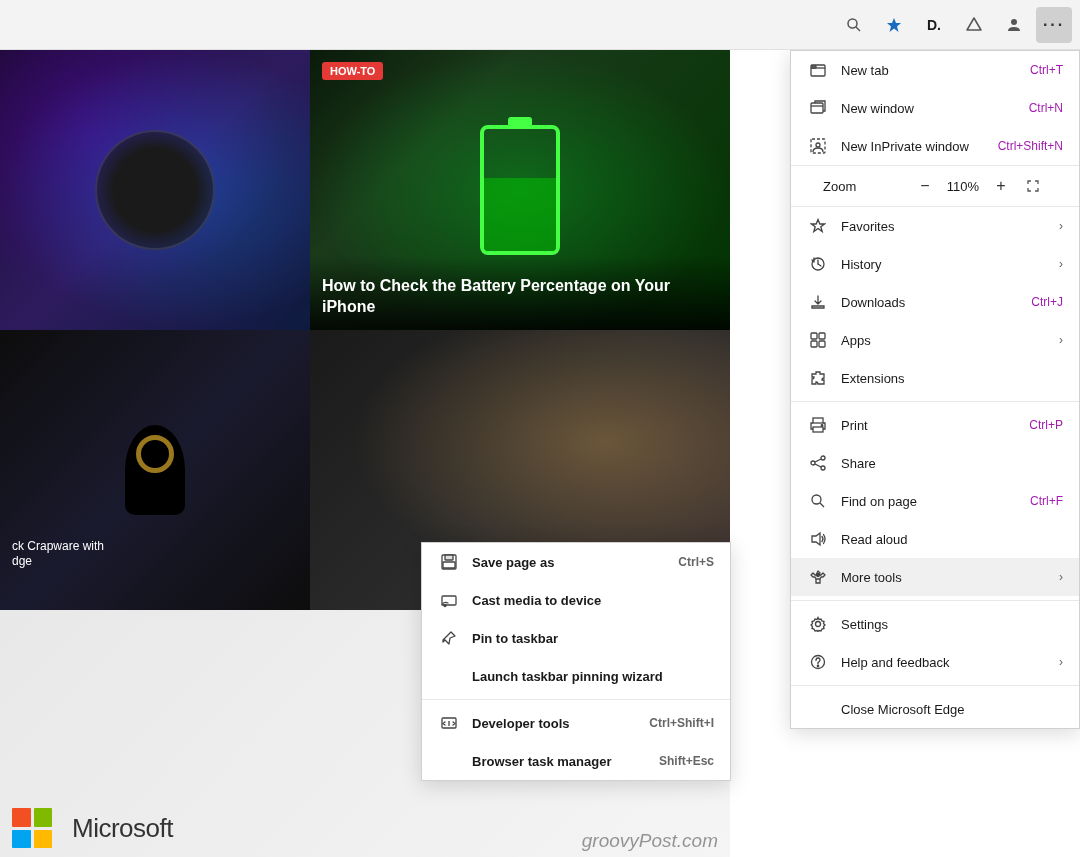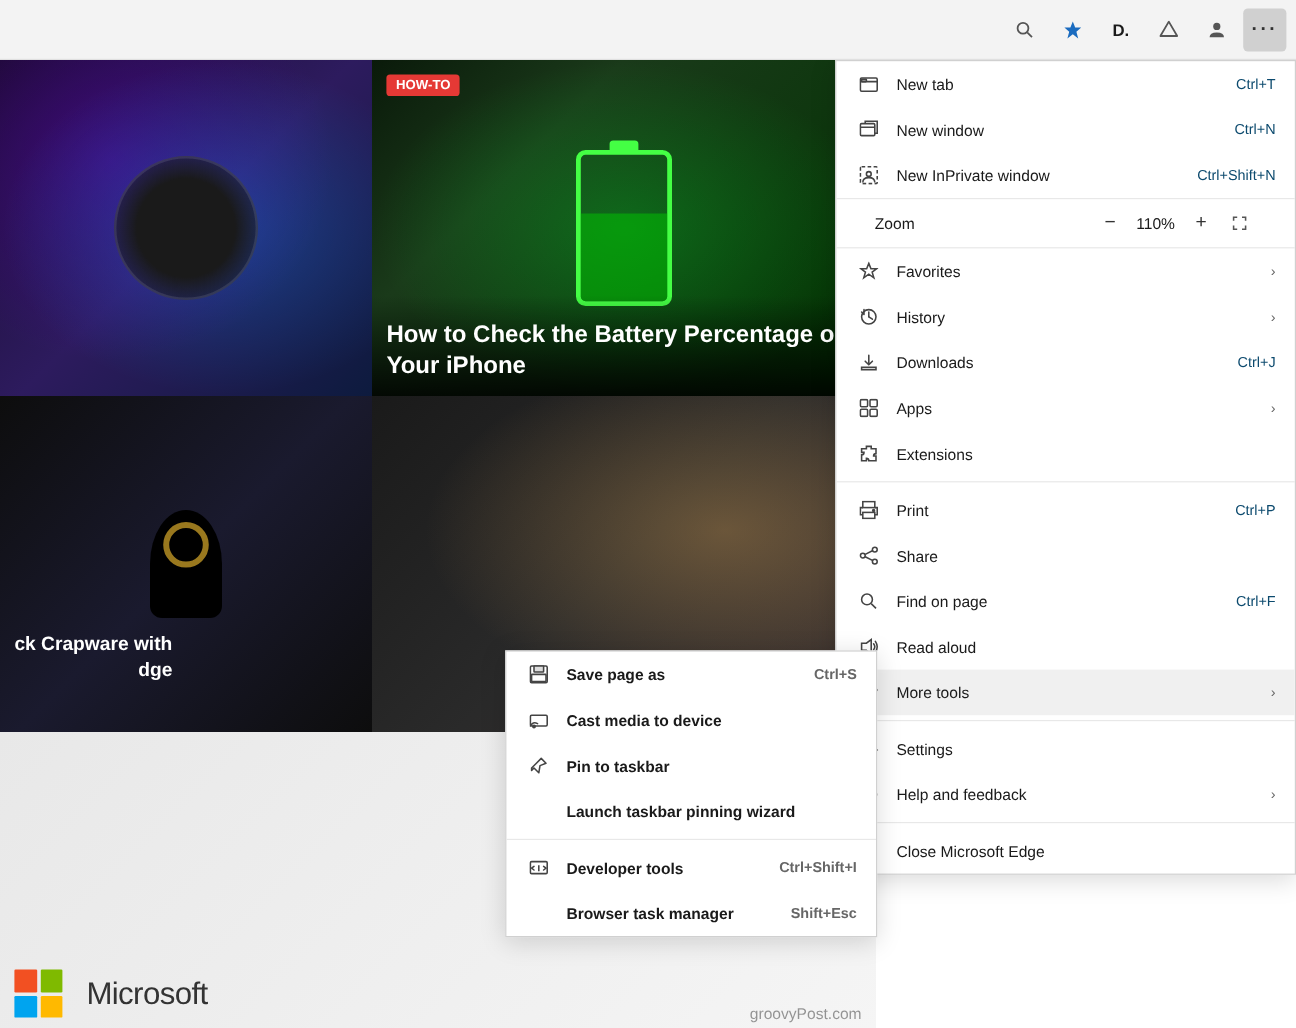--- a/index.html
+++ b/index.html
@@ -151,21 +151,21 @@
       border-radius: 3px;
       z-index: 2;
     }
 
     .card-caption {
       position: absolute;
       bottom: 0; left: 0; right: 0;
       background: linear-gradient(transparent, rgba(0,0,0,0.85));
       color: white;
       padding: 20px 12px 12px;
-      font-size: 20px;
+      font-size: 16px;
       font-weight: 600;
       line-height: 1.3;
       z-index: 2;
     }
 
     .second-row {
       display: grid;
       grid-template-columns: 310px 1fr;
     }
 
@@ -211,25 +211,24 @@
       position: absolute;
       inset: 0;
       background: radial-gradient(ellipse at 70% 40%, rgba(200,150,80,0.4) 0%, transparent 60%);
     }
 
     .crapware-caption {
       position: absolute;
       bottom: 40px;
       left: 12px;
       color: white;
-      font-size: 16px;
-      font-weight: 700;
+      font-size: 12px;
+      font-weight: 400;
       line-height: 1.3;
       z-index: 2;
-      text-align: right;
     }
 
     .third-row {
       height: 250px;
       background: linear-gradient(135deg, #e8e8e8 0%, #f5f5f5 100%);
       display: flex;
       align-items: flex-end;
       justify-content: flex-start;
       padding: 12px;
       position: relative;
@@ -259,30 +258,31 @@
       font-size: 26px;
       font-weight: 300;
       color: #333;
       letter-spacing: -0.5px;
     }
 
     .groovy-watermark {
       position: absolute;
       bottom: 8px;
       right: 12px;
-      font-size: 13px;
+      font-size: 19px;
       color: rgba(0,0,0,0.4);
+      font-style: italic;
     }
 
     
     .main-menu {
       position: absolute;
       right: 0;
       top: 0;
-      width: 384px;
+      width: 290px;
       background: #fff;
       border: 1px solid #d0d0d0;
       box-shadow: 0 4px 20px rgba(0,0,0,0.15);
       z-index: 100;
       font-size: 13px;
     }
 
     .menu-item {
       display: flex;
       align-items: center;
@@ -305,21 +305,21 @@
       flex-shrink: 0;
       color: #444;
       font-size: 14px;
     }
 
     .menu-item .menu-label {
       flex: 1;
     }
 
     .menu-item .menu-shortcut {
-      color: #0c4a6e;
+      color: #a21caf;
       font-size: 12px;
       margin-left: auto;
     }
 
     .menu-item .menu-arrow {
       margin-left: 8px;
       color: #666;
       font-size: 12px;
     }
 

